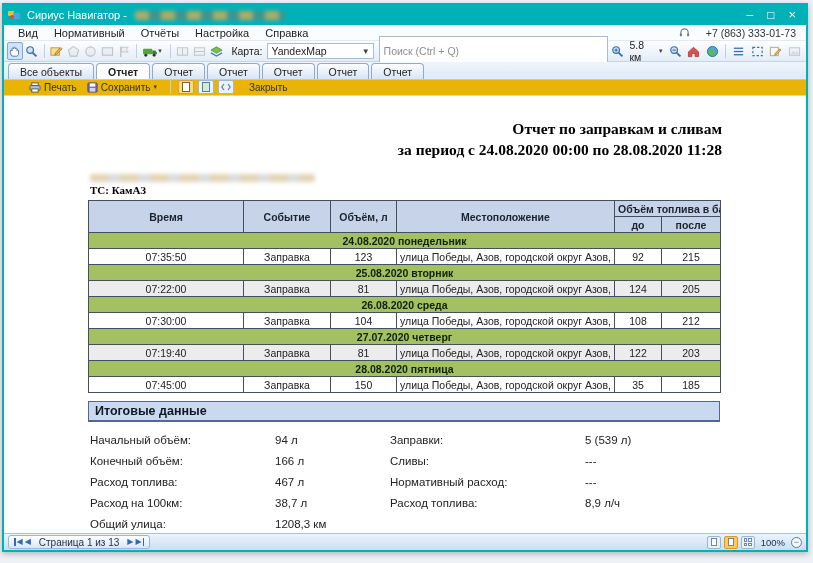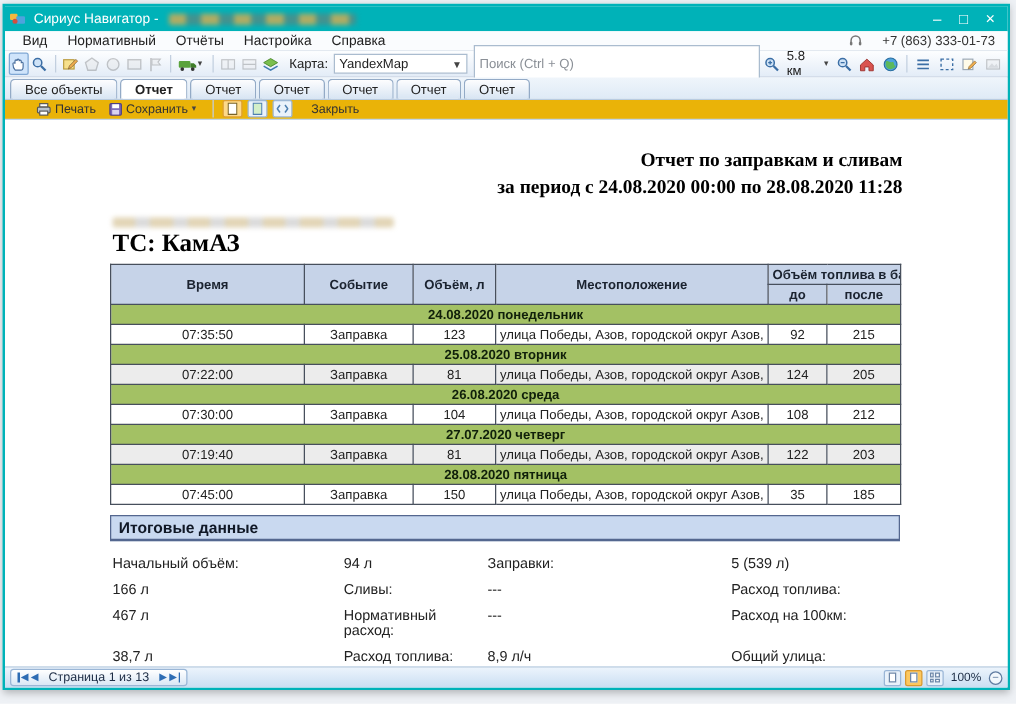--- a/index.html
+++ b/index.html
@@ -39,21 +39,21 @@
   
   .rtoolbar{height:16px;background:#eab308;display:flex;align-items:flex-start;padding:0 22px;gap:4px;font-size:10px;color:#333;flex:0 0 auto;border-bottom:1px solid #c3d6ea}
   .rbtn{display:inline-flex;align-items:center;gap:3px;padding:0 3px;height:14px}
   .tgl{width:16px;height:14px;display:inline-flex;align-items:center;justify-content:center;border:1px solid #9db7d4;border-radius:2px;background:#eaf2fb}
   .tgl.on{background:#fcd98a;border-color:#dd9f33}
   
   .content{flex:1 1 auto;background:#fff;overflow:hidden;position:relative}
   .page{width:634px;margin:0 auto;padding-top:22px}
   .rep-title{font-family:"Liberation Serif","DejaVu Serif",serif;font-weight:bold;font-size:15.5px;text-align:right;line-height:21px;color:#000}
   .redact.c{display:block;width:225px;height:8px;margin:14px 0 2px 2px;background:repeating-linear-gradient(90deg,rgba(190,160,90,.45) 0 18px,rgba(150,150,150,.35) 18px 30px)}
-  .vehicle{font-family:"Liberation Serif","DejaVu Serif",serif;font-weight:bold;font-size:20px;margin:0 0 4px 2px;color:#000}
+  .vehicle{font-family:"Liberation Serif","DejaVu Serif",serif;font-weight:bold;font-size:11px;margin:0 0 4px 2px;color:#000}
   table.rep{width:632px;border-collapse:collapse;table-layout:fixed;font-size:10.5px}
   table.rep th,table.rep td{border:1px solid #474f5c;padding:1px 3px;text-align:center;height:16px;overflow:hidden;white-space:nowrap}
   table.rep thead th{background:#c6d3e8;font-weight:bold;color:#1b2330}
   tr.band td{background:#a3c164;font-weight:bold;color:#10200a}
   tr.alt td{background:#ececec}
   
   .totals-hdr{width:632px;margin-top:8px;background:#c9d9f0;border:1px solid #54678f;border-bottom-width:2px;font-weight:bold;font-size:12.5px;padding:2px 6px;color:#101826}
   .totals{width:632px;display:grid;grid-template-columns:185px 115px 195px 137px;row-gap:9px;margin-top:12px;font-size:11.5px;color:#222;padding-left:2px}
   
   .statusbar{height:17px;background:linear-gradient(#ecf4fc,#cadef2);border-top:1px solid #a9c1da;display:flex;align-items:center;padding:0 4px;flex:0 0 auto}
@@ -423,20 +423,21 @@
             </tr>
           </tbody>
       </table>
 
       <div class="totals-hdr">Итоговые данные</div>
       <div class="totals" id="totals-grid">
           <div>Начальный объём:</div>
           <div>94 л</div>
           <div>Заправки:</div>
           <div>5 (539 л)</div>
+          <div>Конечный объём:</div>
           <div>166 л</div>
           <div>Сливы:</div>
           <div>---</div>
           <div>Расход топлива:</div>
           <div>467 л</div>
           <div>Нормативный расход:</div>
           <div>---</div>
           <div>Расход на 100км:</div>
           <div>38,7 л</div>
           <div>Расход топлива:</div>

